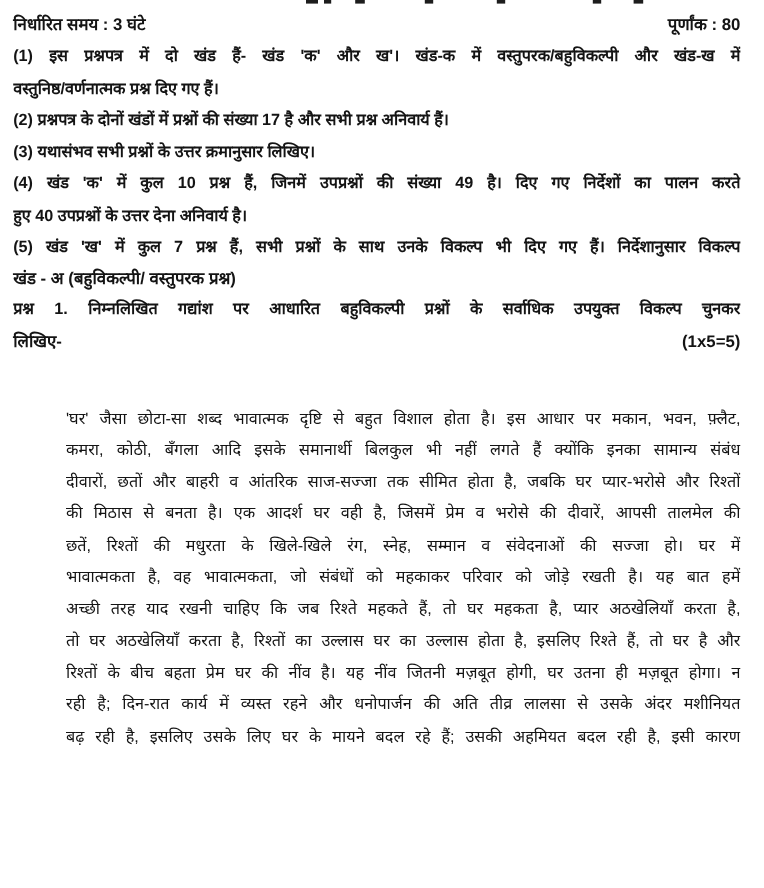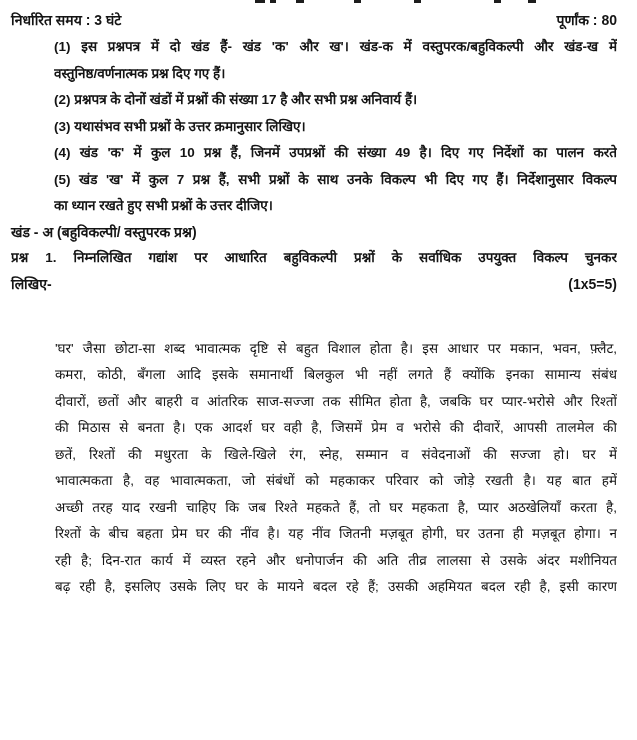--- a/index.html
+++ b/index.html
@@ -18,21 +18,21 @@
   .f4{left:354px;width:7px;}
   .f5{left:414px;width:7px;}
   .f6{left:494px;width:7px;}
   .f7{left:528px;width:8px;}
 
   .hrow{display:flex;justify-content:space-between;align-items:baseline;
         font-weight:bold;font-size:14px;line-height:19px;padding-top:11px;}
   .ghead{font-weight:bold;font-size:14px;line-height:19px;margin-top:10px;}
 
   .instr{font-weight:bold;font-size:13.5px;line-height:26.5px;white-space:nowrap;overflow:hidden;}
-  .instr-wrap{margin-top:4px;margin-left:43px;}
+  .instr-wrap{margin-top:4px;}
   .jfull{text-align:justify;text-align-last:justify;}
   .lleft{text-align:left;text-align-last:left;}
 
   .sechead{font-weight:bold;font-size:14px;line-height:20px;margin-top:2px;}
 
   .qline1{font-weight:bold;font-size:13.5px;line-height:27px;margin-top:2px;
           text-align:justify;text-align-last:justify;white-space:nowrap;overflow:hidden;}
   .qline2{display:flex;justify-content:space-between;align-items:baseline;
           font-weight:bold;font-size:14px;line-height:27px;}
 
@@ -58,40 +58,41 @@
     <span>पूर्णांक : 80</span>
   </div>
 
 
   <div class="instr-wrap">
     <div class="instr jfull">(1) इस प्रश्नपत्र में दो खंड हैं- खंड 'क' और ख'। खंड-क में वस्तुपरक/बहुविकल्पी और खंड-ख में</div>
     <div class="instr lleft">वस्तुनिष्ठ/वर्णनात्मक प्रश्न दिए गए हैं।</div>
     <div class="instr lleft">(2) प्रश्नपत्र के दोनों खंडों में प्रश्नों की संख्या 17 है और सभी प्रश्न अनिवार्य हैं।</div>
     <div class="instr lleft">(3) यथासंभव सभी प्रश्नों के उत्तर क्रमानुसार लिखिए।</div>
     <div class="instr jfull">(4) खंड 'क' में कुल 10 प्रश्न हैं, जिनमें उपप्रश्नों की संख्या 49 है। दिए गए निर्देशों का पालन करते</div>
+    <div class="instr lleft">हुए 40 उपप्रश्नों के उत्तर देना अनिवार्य है।</div>
     <div class="instr jfull">(5) खंड 'ख' में कुल 7 प्रश्न हैं, सभी प्रश्नों के साथ उनके विकल्प भी दिए गए हैं। निर्देशानुसार विकल्प</div>
-    <div class="instr lleft">का ध्यान रखते हुए सभी प्रश्नों के उत्तर दीजिए।</div>
   </div>
 
   <div class="sechead">खंड - अ (बहुविकल्पी/ वस्तुपरक प्रश्न)</div>
 
   <div>
     <div class="qline1">प्रश्न 1. निम्नलिखित गद्यांश पर आधारित बहुविकल्पी प्रश्नों के सर्वाधिक उपयुक्त विकल्प चुनकर</div>
     <div class="qline2">
       <span>लिखिए-</span>
       <span>(1x5=5)</span>
     </div>
   </div>
 
   <div class="passage">
     <div class="pline">'घर' जैसा छोटा-सा शब्द भावात्मक दृष्टि से बहुत विशाल होता है। इस आधार पर मकान, भवन, फ़्लैट,</div>
     <div class="pline">कमरा, कोठी, बँगला आदि इसके समानार्थी बिलकुल भी नहीं लगते हैं क्योंकि इनका सामान्य संबंध</div>
     <div class="pline">दीवारों, छतों और बाहरी व आंतरिक साज-सज्जा तक सीमित होता है, जबकि घर प्यार-भरोसे और रिश्तों</div>
     <div class="pline">की मिठास से बनता है। एक आदर्श घर वही है, जिसमें प्रेम व भरोसे की दीवारें, आपसी तालमेल की</div>
     <div class="pline">छतें, रिश्तों की मधुरता के खिले-खिले रंग, स्नेह, सम्मान व संवेदनाओं की सज्जा हो। घर में</div>
     <div class="pline">भावात्मकता है, वह भावात्मकता, जो संबंधों को महकाकर परिवार को जोड़े रखती है। यह बात हमें</div>
     <div class="pline">अच्छी तरह याद रखनी चाहिए कि जब रिश्ते महकते हैं, तो घर महकता है, प्यार अठखेलियाँ करता है,</div>
+    <div class="pline">तो घर अठखेलियाँ करता है, रिश्तों का उल्लास घर का उल्लास होता है, इसलिए रिश्ते हैं, तो घर है और</div>
     <div class="pline">रिश्तों के बीच बहता प्रेम घर की नींव है। यह नींव जितनी मज़बूत होगी, घर उतना ही मज़बूत होगा। न</div>
     <div class="pline">रही है; दिन-रात कार्य में व्यस्त रहने और धनोपार्जन की अति तीव्र लालसा से उसके अंदर मशीनियत</div>
     <div class="pline">बढ़ रही है, इसलिए उसके लिए घर के मायने बदल रहे हैं; उसकी अहमियत बदल रही है, इसी कारण</div>
   </div>
 
 </div>
 
 </body></html>

